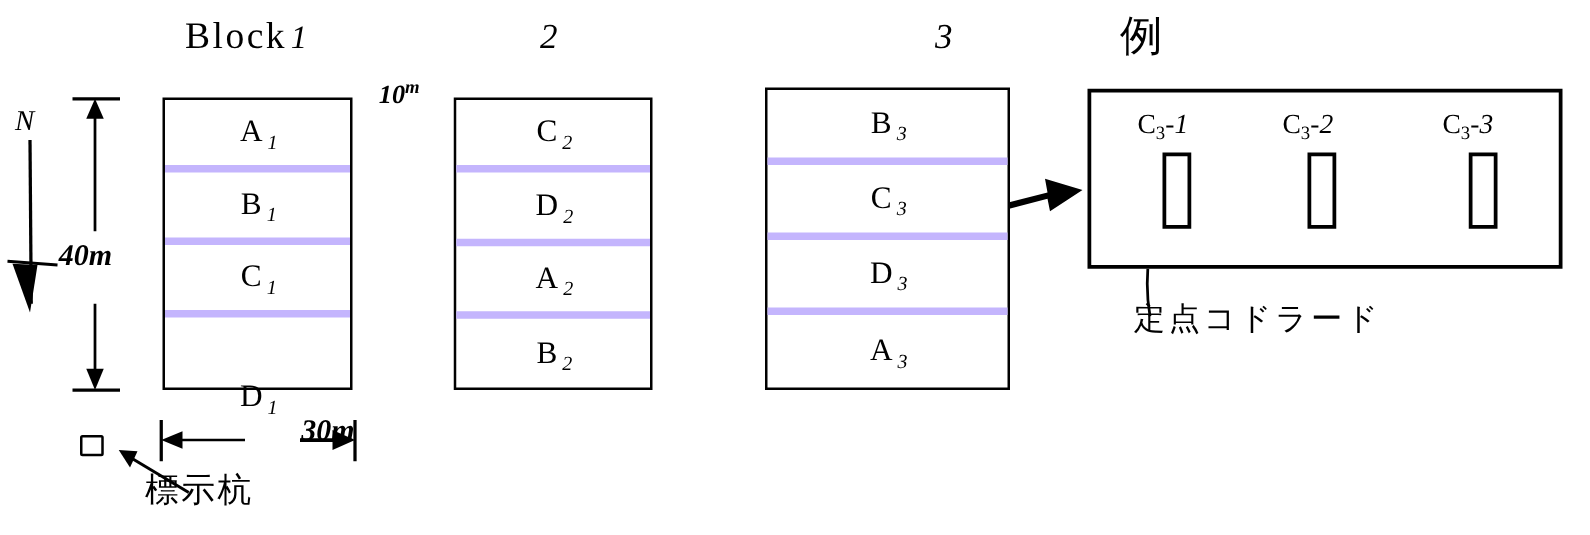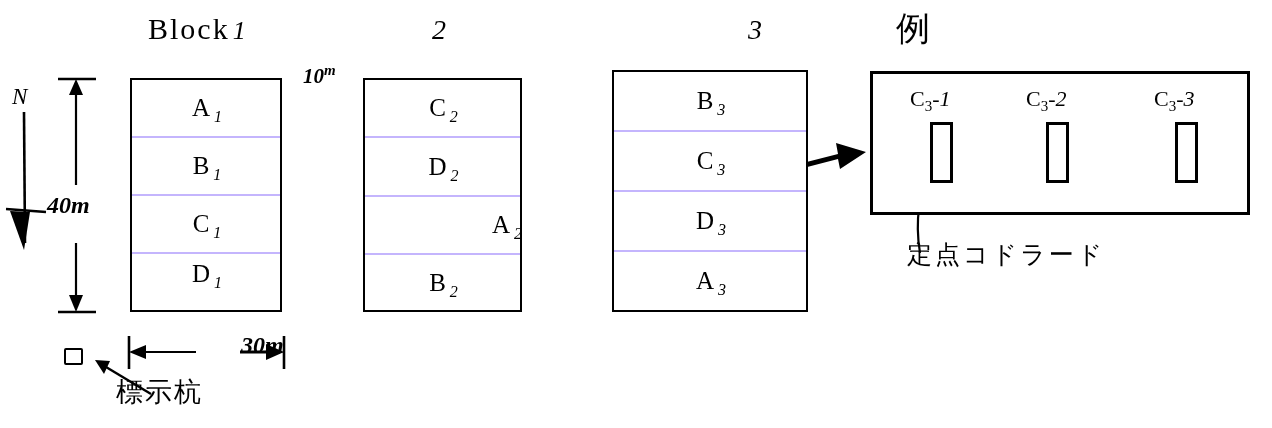--- a/index.html
+++ b/index.html
@@ -19,21 +19,21 @@
   }
   
   .block-table {
     position: absolute;
     border: 2px solid #000;
     box-sizing: border-box;
     background: #fff;
   }
   .block-row {
     box-sizing: border-box;
-    border-bottom: 2px solid #c4b5fd;
+    border-bottom: 6px solid #c4b5fd;
     display: flex;
     align-items: center;
     justify-content: center;
     position: relative;
   }
   .block-row:last-child { border-bottom: none; }
   .cell-label {
     font-size: 25px;
     font-family: "Liberation Serif", serif;
     letter-spacing: 1px;
@@ -231,41 +231,41 @@
     <div class="block-row" style="height:58px;">
       <span class="cell-label">
         <span>B</span><span class="sub">1</span>
       </span>
     </div>
     <div class="block-row" style="height:58px;">
       <span class="cell-label">
         <span>C</span><span class="sub">1</span>
       </span>
     </div>
-    <div class="block-row" style="height:40px;">
+    <div class="block-row" style="height:40px;margin-top:44px;">
       <span class="cell-label">
         <span>D</span><span class="sub">1</span>
       </span>
     </div>
   </div>
 
   <div class="block-num" style="left:432px; top:14px;">2</div>
 
   <div class="block-table" style="left:363px; top:78px; width:159px; height:234px;">
     <div class="block-row" style="height:58px;">
       <span class="cell-label">
         <span>C</span><span class="sub">2</span>
       </span>
     </div>
     <div class="block-row" style="height:59px;">
       <span class="cell-label">
         <span>D</span><span class="sub">2</span>
       </span>
     </div>
-    <div class="block-row" style="height:58px;justify-content:flex-end;">
+    <div class="block-row" style="height:58px;">
       <span class="cell-label">
         <span>A</span><span class="sub">2</span>
       </span>
     </div>
     <div class="block-row" style="height:56px;">
       <span class="cell-label">
         <span>B</span><span class="sub">2</span>
       </span>
     </div>
   </div>

